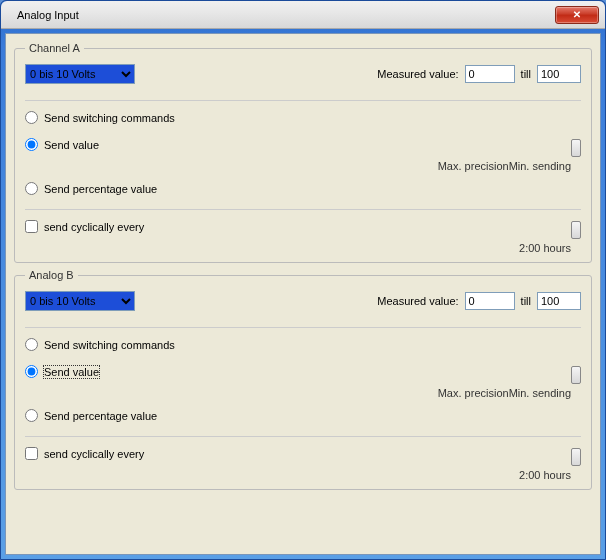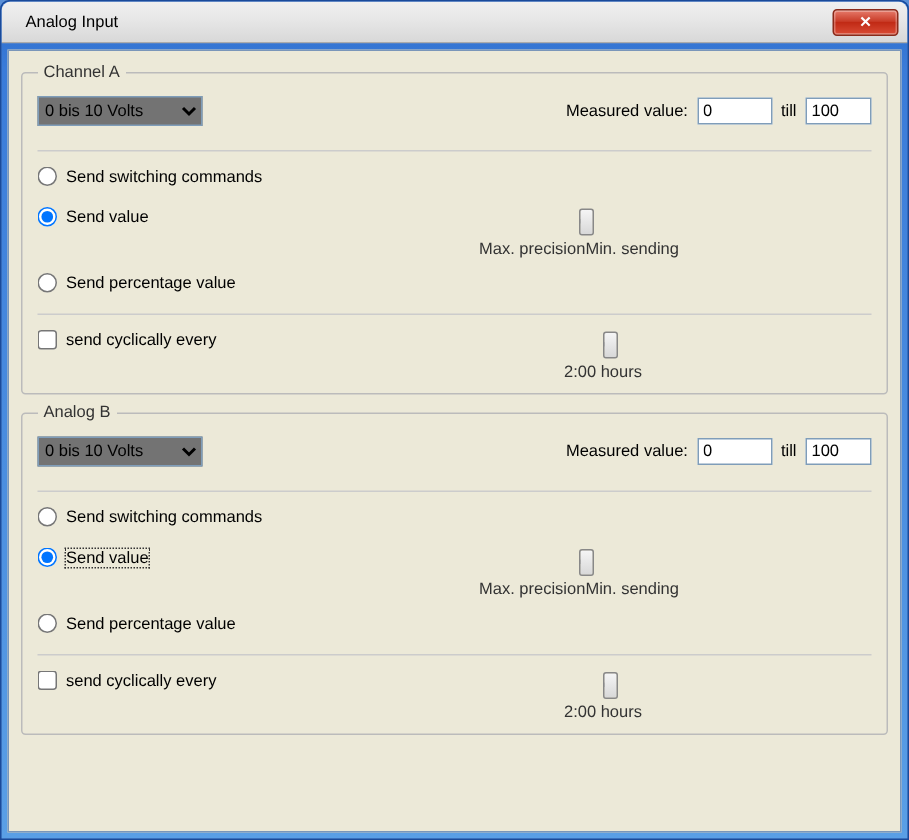--- a/index.html
+++ b/index.html
@@ -75,21 +75,21 @@
     padding: 0 4px;
     color: #333;
   }
   .row { display: flex; align-items: center; gap: 6px; margin-bottom: 10px; }
   .row-top { margin-bottom: 16px; }
   select.combo {
     width: 110px;
     height: 20px;
     font-family: inherit;
     font-size: 11px;
-    background: #737373;
+    background: #1d4ed8;
     border: 1px solid #7f9db9;
   }
   .spacer { flex: 1; }
   input.text {
     height: 18px;
     border: 1px solid #7f9db9;
     font-family: inherit;
     font-size: 11px;
     padding: 1px 3px;
     background: #fff;
@@ -107,21 +107,21 @@
   }
   input[type=radio], input[type=checkbox] {
     margin: 0;
     width: 13px; height: 13px;
   }
   .dotted { outline: 1px dotted #333; outline-offset: 0px; }
   .slider-wrap {
     flex: 1;
     display: flex;
     flex-direction: column;
-    align-items: center;
+    align-items: flex-end;
     margin-left: 20px;
     margin-right: 10px;
   }
   .slider-track {
     position: relative;
     height: 20px;
   }
   .track-line {
     position: absolute;
     top: 8px; left: 0; right: 0;

